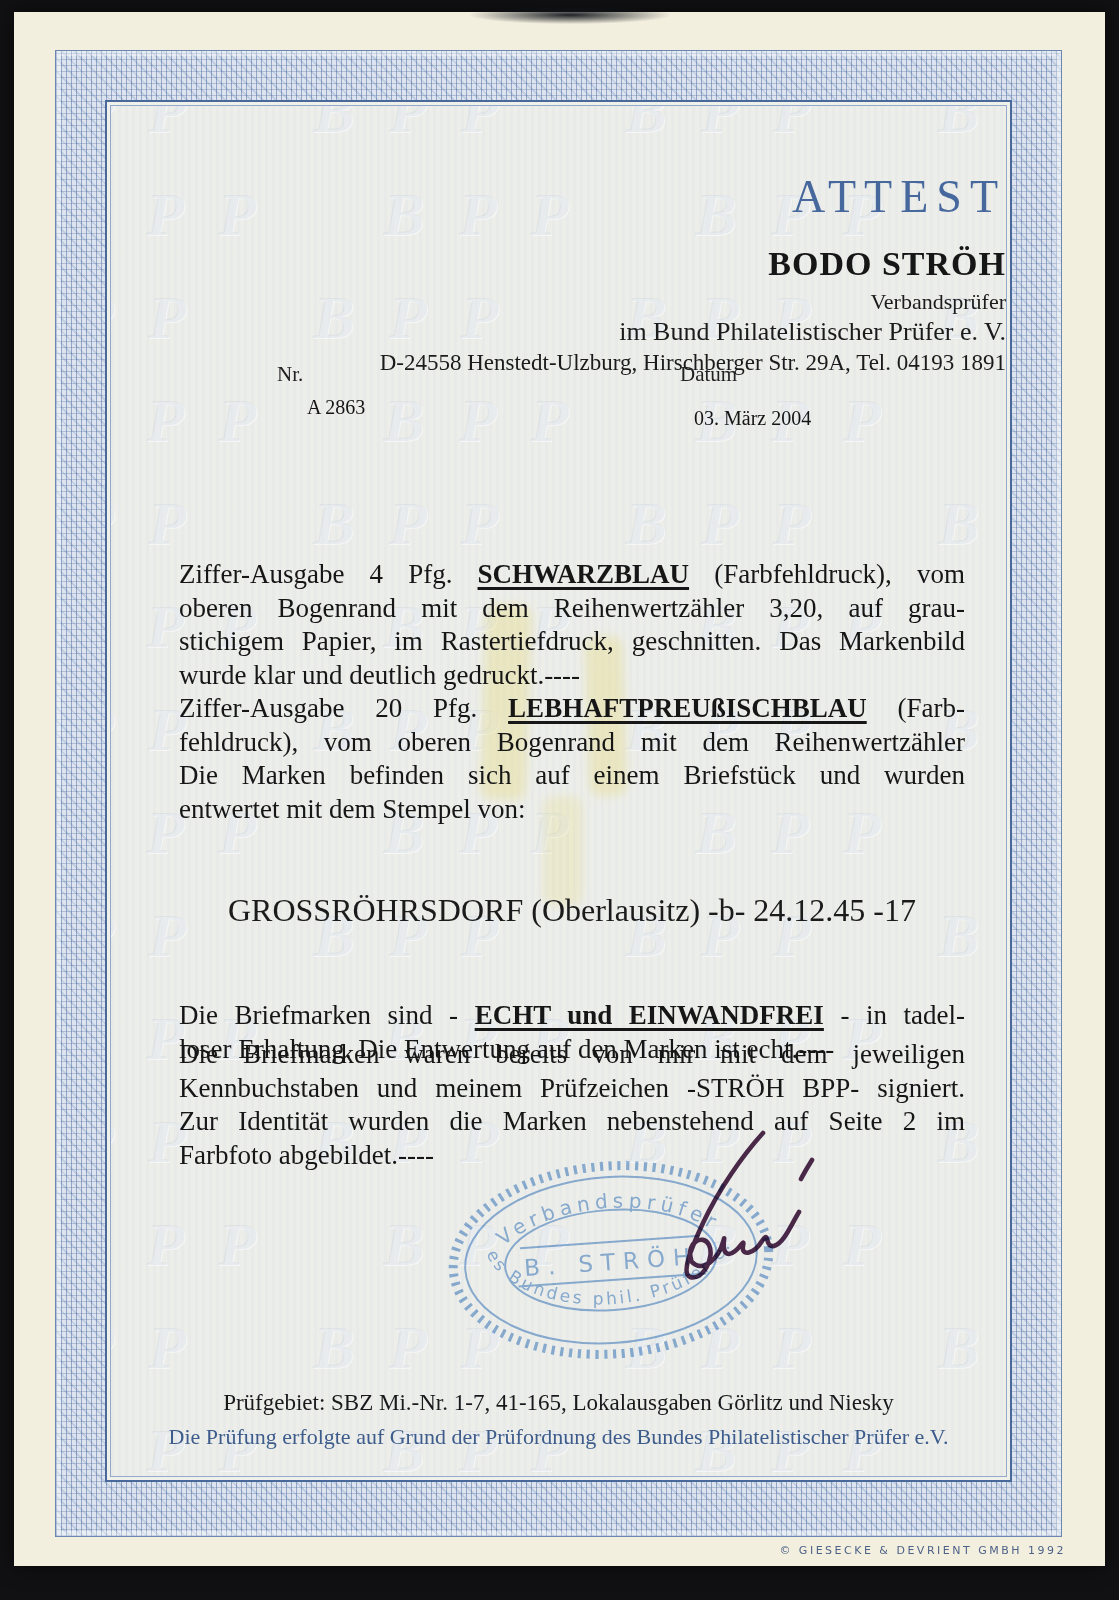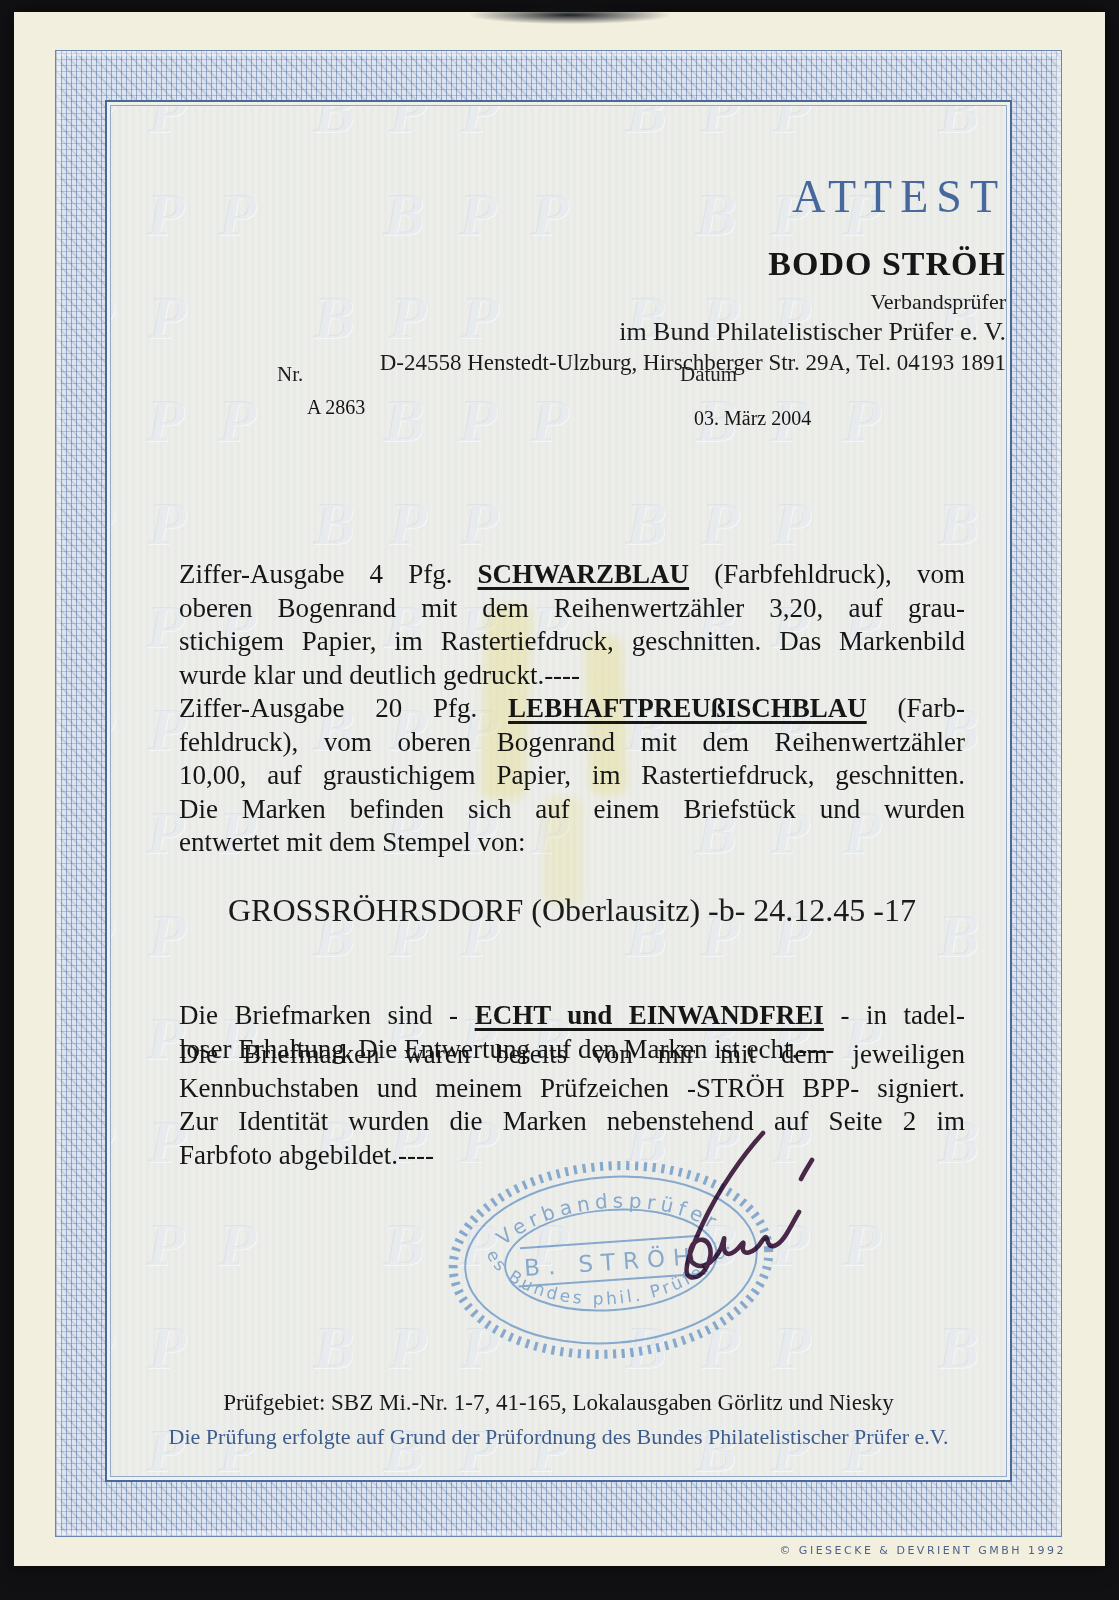--- a/index.html
+++ b/index.html
@@ -112,21 +112,20 @@
         <div class="meta-value datum-value">03. März 2004</div>
 
 
         <div class="body-block b1">
             <div class="line"><span>Ziffer-Ausgabe 4 Pfg. </span><span class="seg-bu">SCHWARZBLAU</span><span> (Farbfehldruck), vom</span></div>
             <div class="line"><span>oberen Bogenrand mit dem Reihenwertzähler 3,20, auf grau-</span></div>
             <div class="line"><span>stichigem Papier, im Rastertiefdruck, geschnitten. Das Markenbild</span></div>
             <div class="line last"><span>wurde klar und deutlich gedruckt.----</span></div>
             <div class="line"><span>Ziffer-Ausgabe 20 Pfg. </span><span class="seg-bu">LEBHAFTPREUßISCHBLAU</span><span> (Farb-</span></div>
             <div class="line"><span>fehldruck), vom oberen Bogenrand mit dem Reihenwertzähler</span></div>
-            <div class="line"><span>10,00, auf graustichigem Papier, im Rastertiefdruck, geschnitten.</span></div>
             <div class="line"><span>Die Marken befinden sich auf einem Briefstück und wurden</span></div>
             <div class="line last"><span>entwertet mit dem Stempel von:</span></div>
           </div>
 
         <div class="cancel-line">GROSSRÖHRSDORF (Oberlausitz) -b- 24.12.45 -17</div>
 
         <div class="body-block b2">
             <div class="line"><span>Die Briefmarken sind - </span><span class="seg-bu">ECHT und EINWANDFREI</span><span> - in tadel-</span></div>
             <div class="line last"><span>loser Erhaltung. Die Entwertung auf den Marken ist echt.----</span></div>
           </div>

